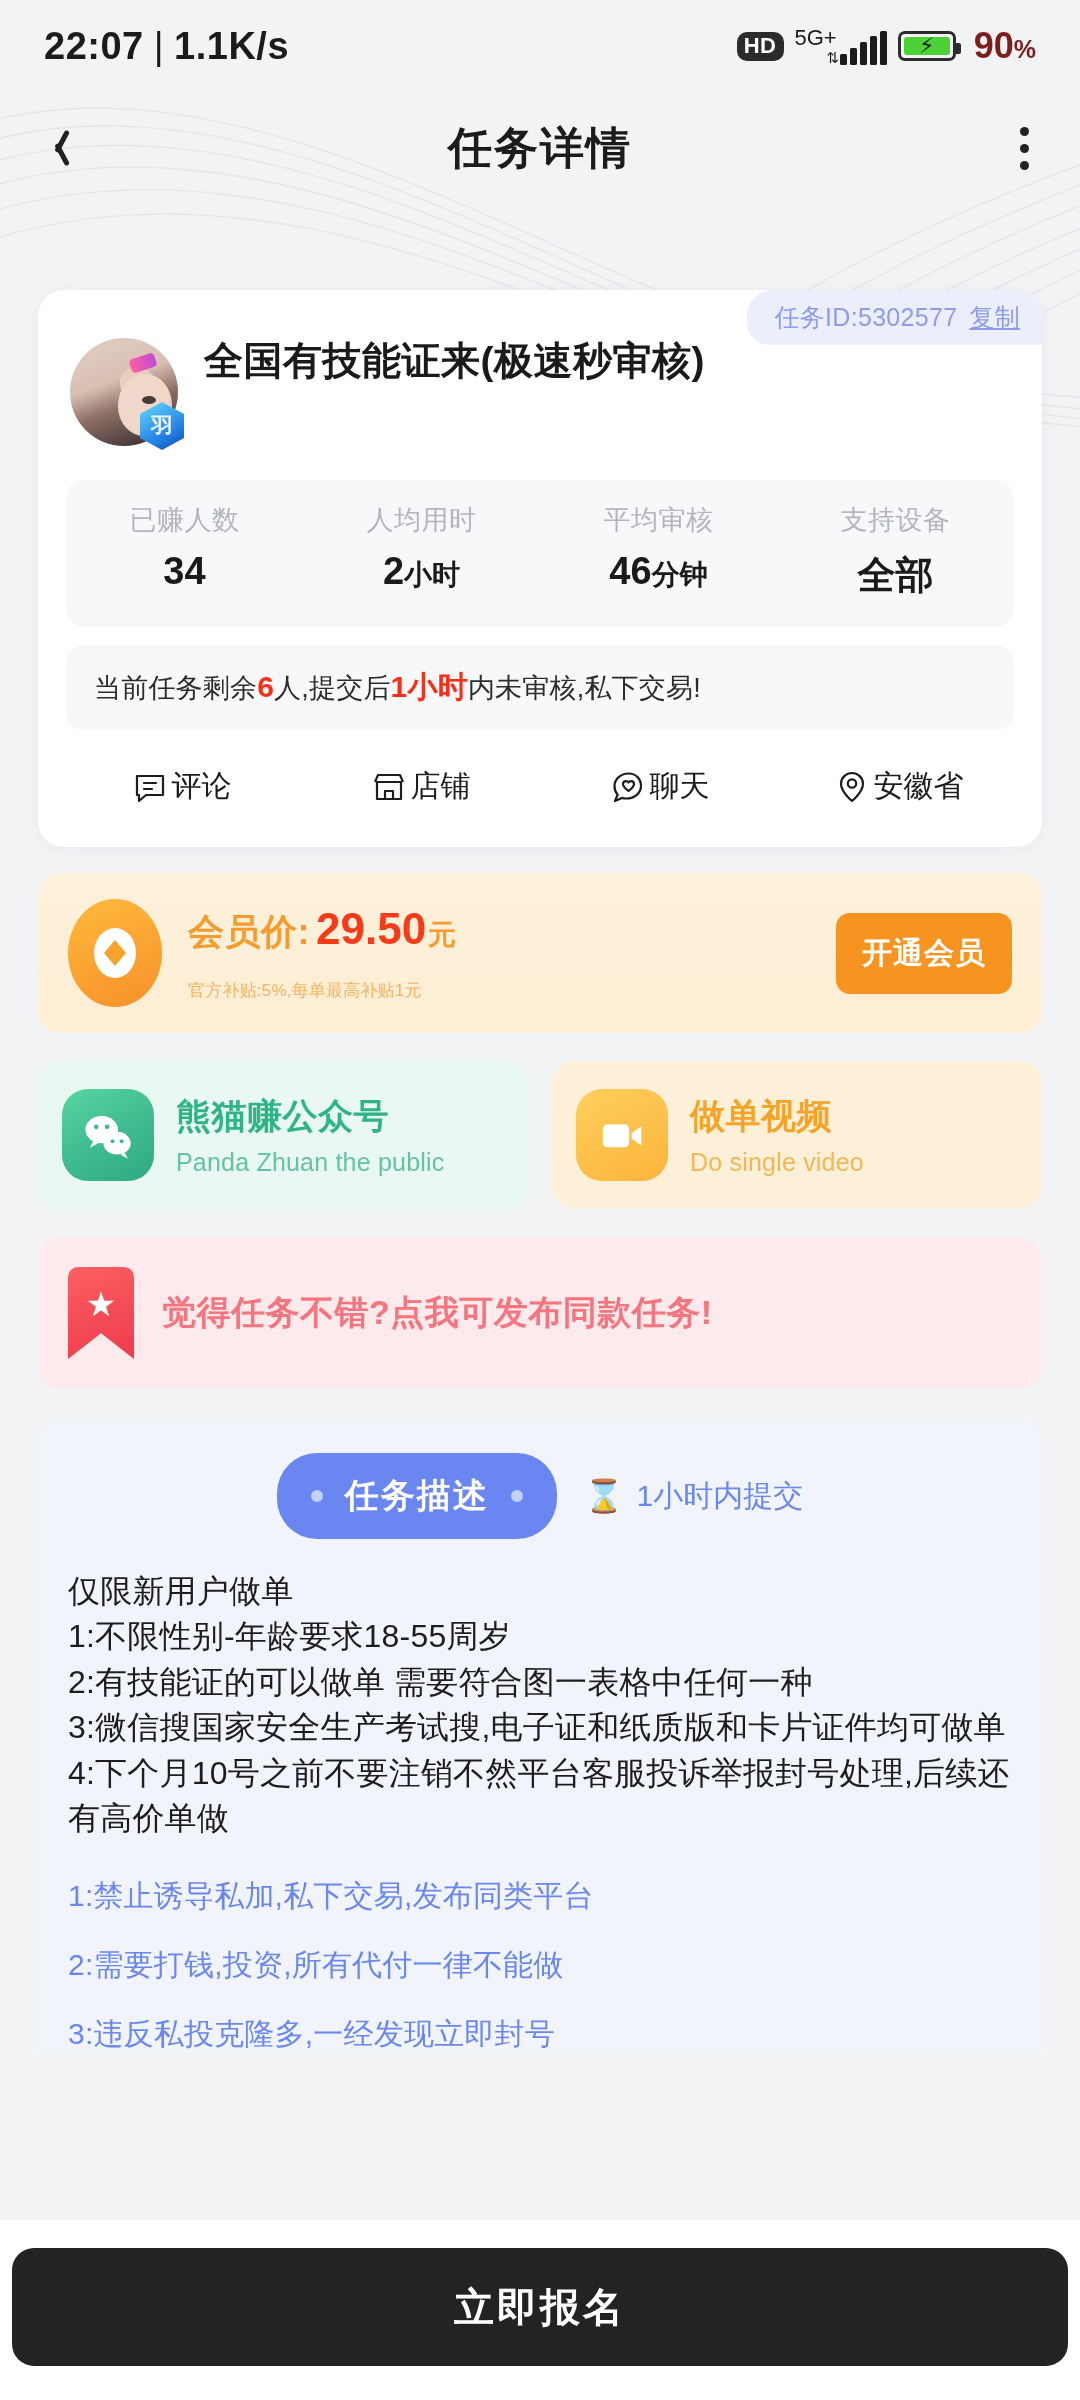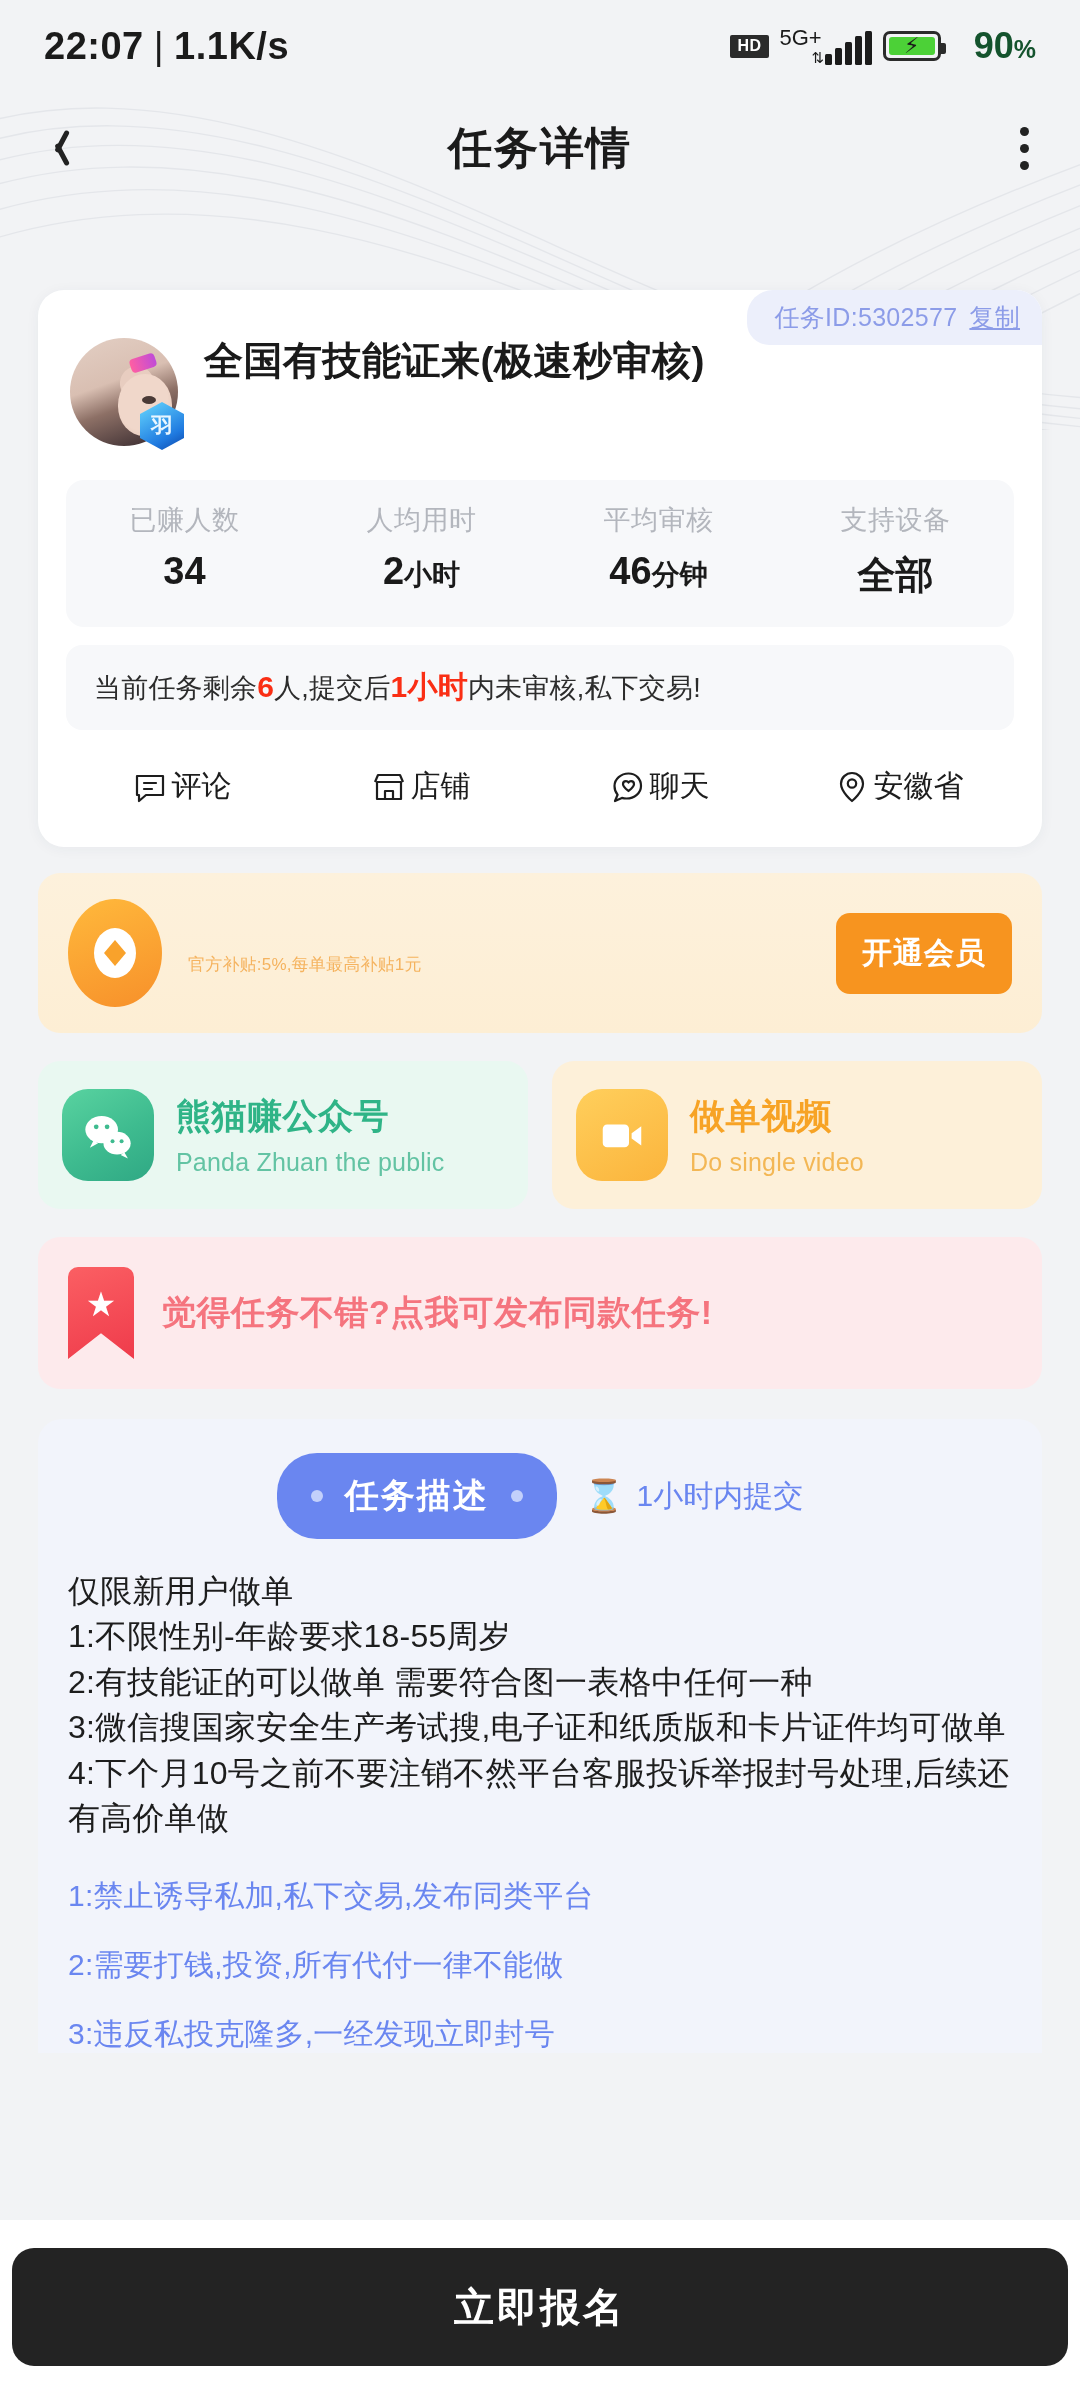--- a/index.html
+++ b/index.html
@@ -21,22 +21,22 @@
     display:flex; align-items:center; justify-content:space-between;
     padding:0 44px; z-index:5;
   }
   .sb-left {
     font-size:38px; font-weight:600; color:#1b1b1b;
     letter-spacing:.5px; display:flex; align-items:center; gap:10px;
   }
   .sb-div { color:#1b1b1b; font-weight:400; }
   .sb-right { display:flex; align-items:center; gap:11px; }
   .hd-badge {
-    background:#2b2b2b; color:#fff; font-size:16px; font-weight:700;
-    border-radius:2px; padding:3px 7px 4px; letter-spacing:.5px;
+    background:#2b2b2b; color:#fff; font-size:22px; font-weight:700;
+    border-radius:10px; padding:3px 7px 4px; letter-spacing:.5px;
     line-height:1;
   }
   .net-grp { display:flex; align-items:flex-end; gap:2px; }
   .net-txt {
     display:flex; flex-direction:column; align-items:flex-end;
     font-size:22px; font-weight:400; color:#1b1b1b; line-height:1;
     margin-right:1px;
   }
   .net-arrows { font-size:15px; letter-spacing:-2px; margin-top:1px; }
   .bars { display:flex; align-items:flex-end; gap:3px; height:34px; }
@@ -50,21 +50,21 @@
     width:58px; height:30px; border:3.5px solid #2b2b2b; border-radius:7px;
     position:relative; display:flex; align-items:center; padding:3px;
   }
   .batt:after {
     content:""; position:absolute; right:-8px; top:9px;
     width:5px; height:11px; background:#2b2b2b; border-radius:0 2px 2px 0;
   }
   .batt-fill { background:#4cd137; height:100%; width:100%; border-radius:3px;
     display:flex; align-items:center; justify-content:center; }
   .bolt { font-size:22px; color:#1b1b1b; line-height:1; font-weight:700; }
-  .batt-pct { font-size:36px; font-weight:700; color:#14532d; margin-left:22px; }
+  .batt-pct { font-size:36px; font-weight:700; color:#7f1d1d; margin-left:7px; }
   .batt-pct small { font-size:25px; font-weight:600; }
 
   
   .nav {
     position:absolute; top:92px; left:0; width:1080px; height:112px;
     display:flex; align-items:center; z-index:5;
   }
   .nav-back {
     width:112px; height:112px; display:flex; align-items:center; justify-content:center;
   }
@@ -429,20 +429,25 @@
         <span>安徽省</span>
       </div>
     </div>
   </div>
 
   <div class="vip">
     <div class="coin">
         <i></i>
       </div>
     <div class="vip-txt">
+      <div class="vip-l1">
+        <span class="lbl">会员价:</span>
+        <span class="num">29.50</span>
+        <span class="unit">元</span>
+      </div>
       <div class="vip-l2">官方补贴:5%,每单最高补贴1元</div>
     </div>
     <button class="vip-btn">开通会员</button>
   </div>
 
   <div class="promos">
     <div class="promo green">
       <div class="pico wx">
         <svg viewBox="0 0 64 64" width="58" height="58" fill="#fff">
           <ellipse cx="25" cy="26" rx="18" ry="15"></ellipse>

